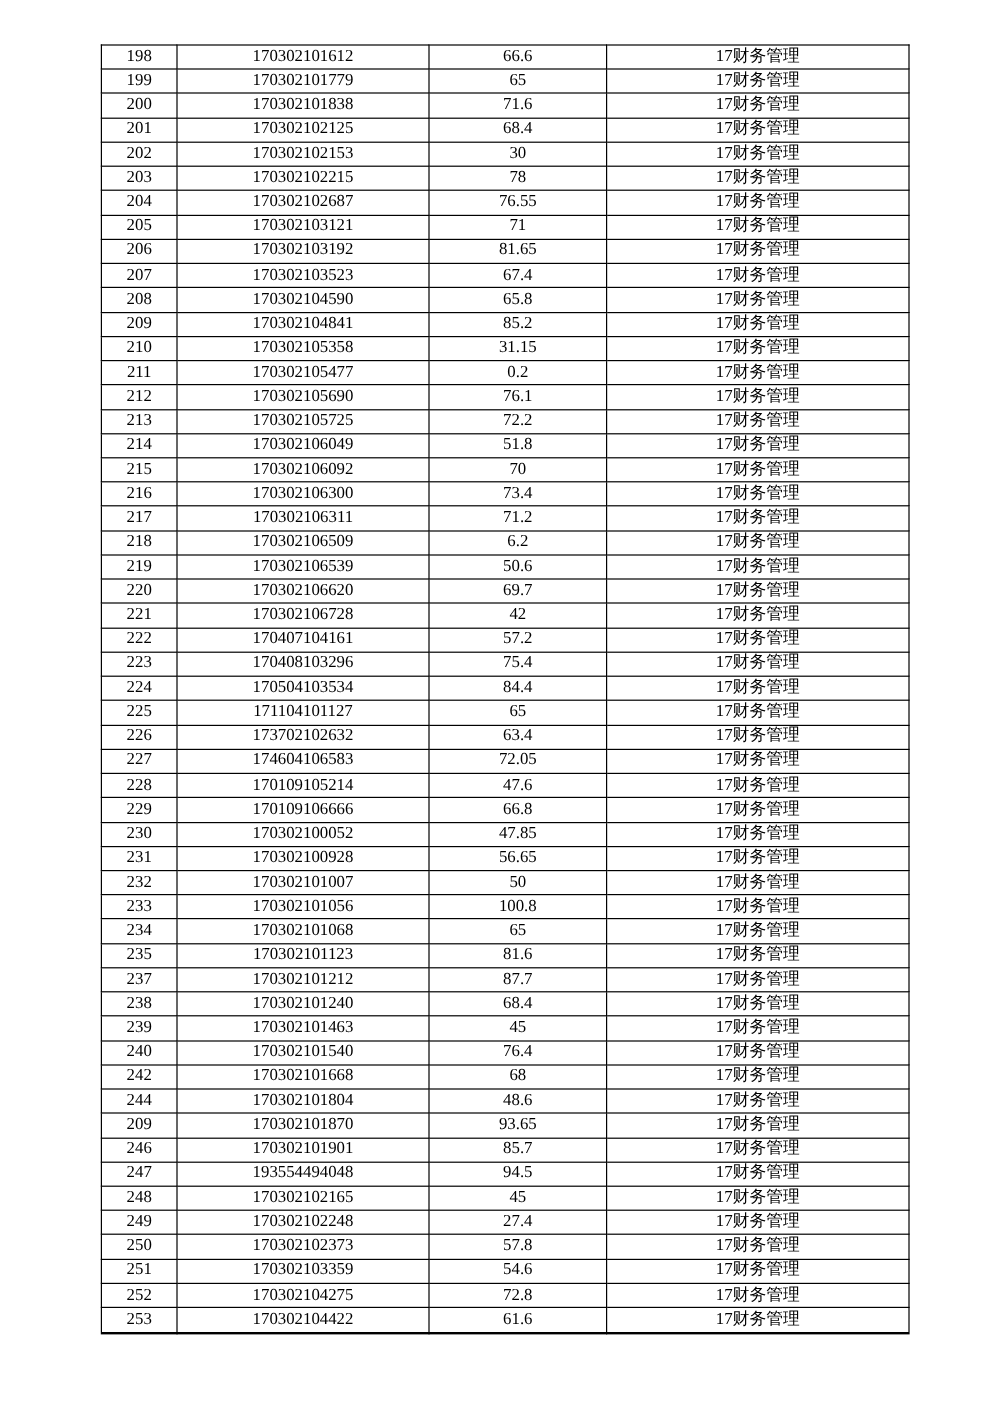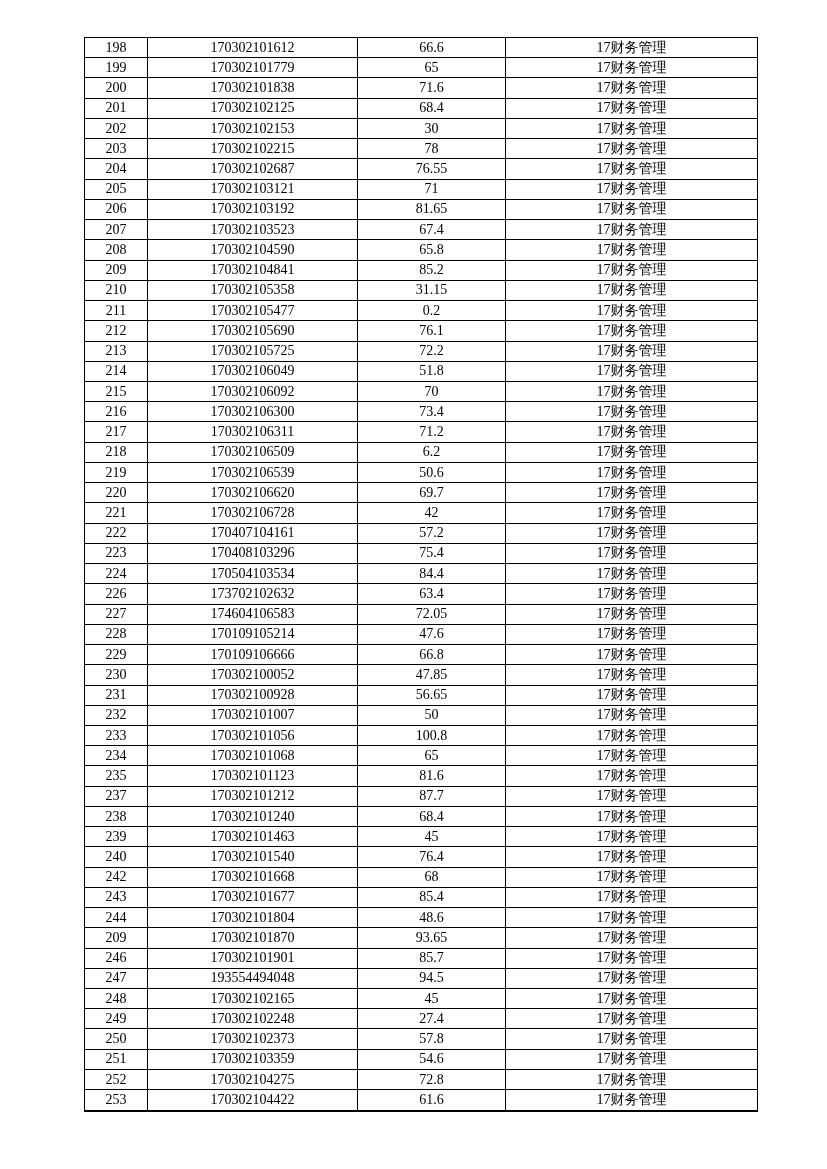--- a/index.html
+++ b/index.html
@@ -219,20 +219,26 @@
           <td>75.4</td>
           <td>17财务管理</td>
         </tr>
         <tr>
           <td>224</td>
           <td>170504103534</td>
           <td>84.4</td>
           <td>17财务管理</td>
         </tr>
         <tr>
+          <td>225</td>
+          <td>171104101127</td>
+          <td>65</td>
+          <td>17财务管理</td>
+        </tr>
+        <tr>
           <td>226</td>
           <td>173702102632</td>
           <td>63.4</td>
           <td>17财务管理</td>
         </tr>
         <tr>
           <td>227</td>
           <td>174604106583</td>
           <td>72.05</td>
           <td>17财务管理</td>
@@ -309,26 +315,20 @@
           <td>76.4</td>
           <td>17财务管理</td>
         </tr>
         <tr>
           <td>242</td>
           <td>170302101668</td>
           <td>68</td>
           <td>17财务管理</td>
         </tr>
         <tr>
-          <td>243</td>
-          <td>170302101677</td>
-          <td>85.4</td>
-          <td>17财务管理</td>
-        </tr>
-        <tr>
           <td>244</td>
           <td>170302101804</td>
           <td>48.6</td>
           <td>17财务管理</td>
         </tr>
         <tr>
           <td>209</td>
           <td>170302101870</td>
           <td>93.65</td>
           <td>17财务管理</td>

